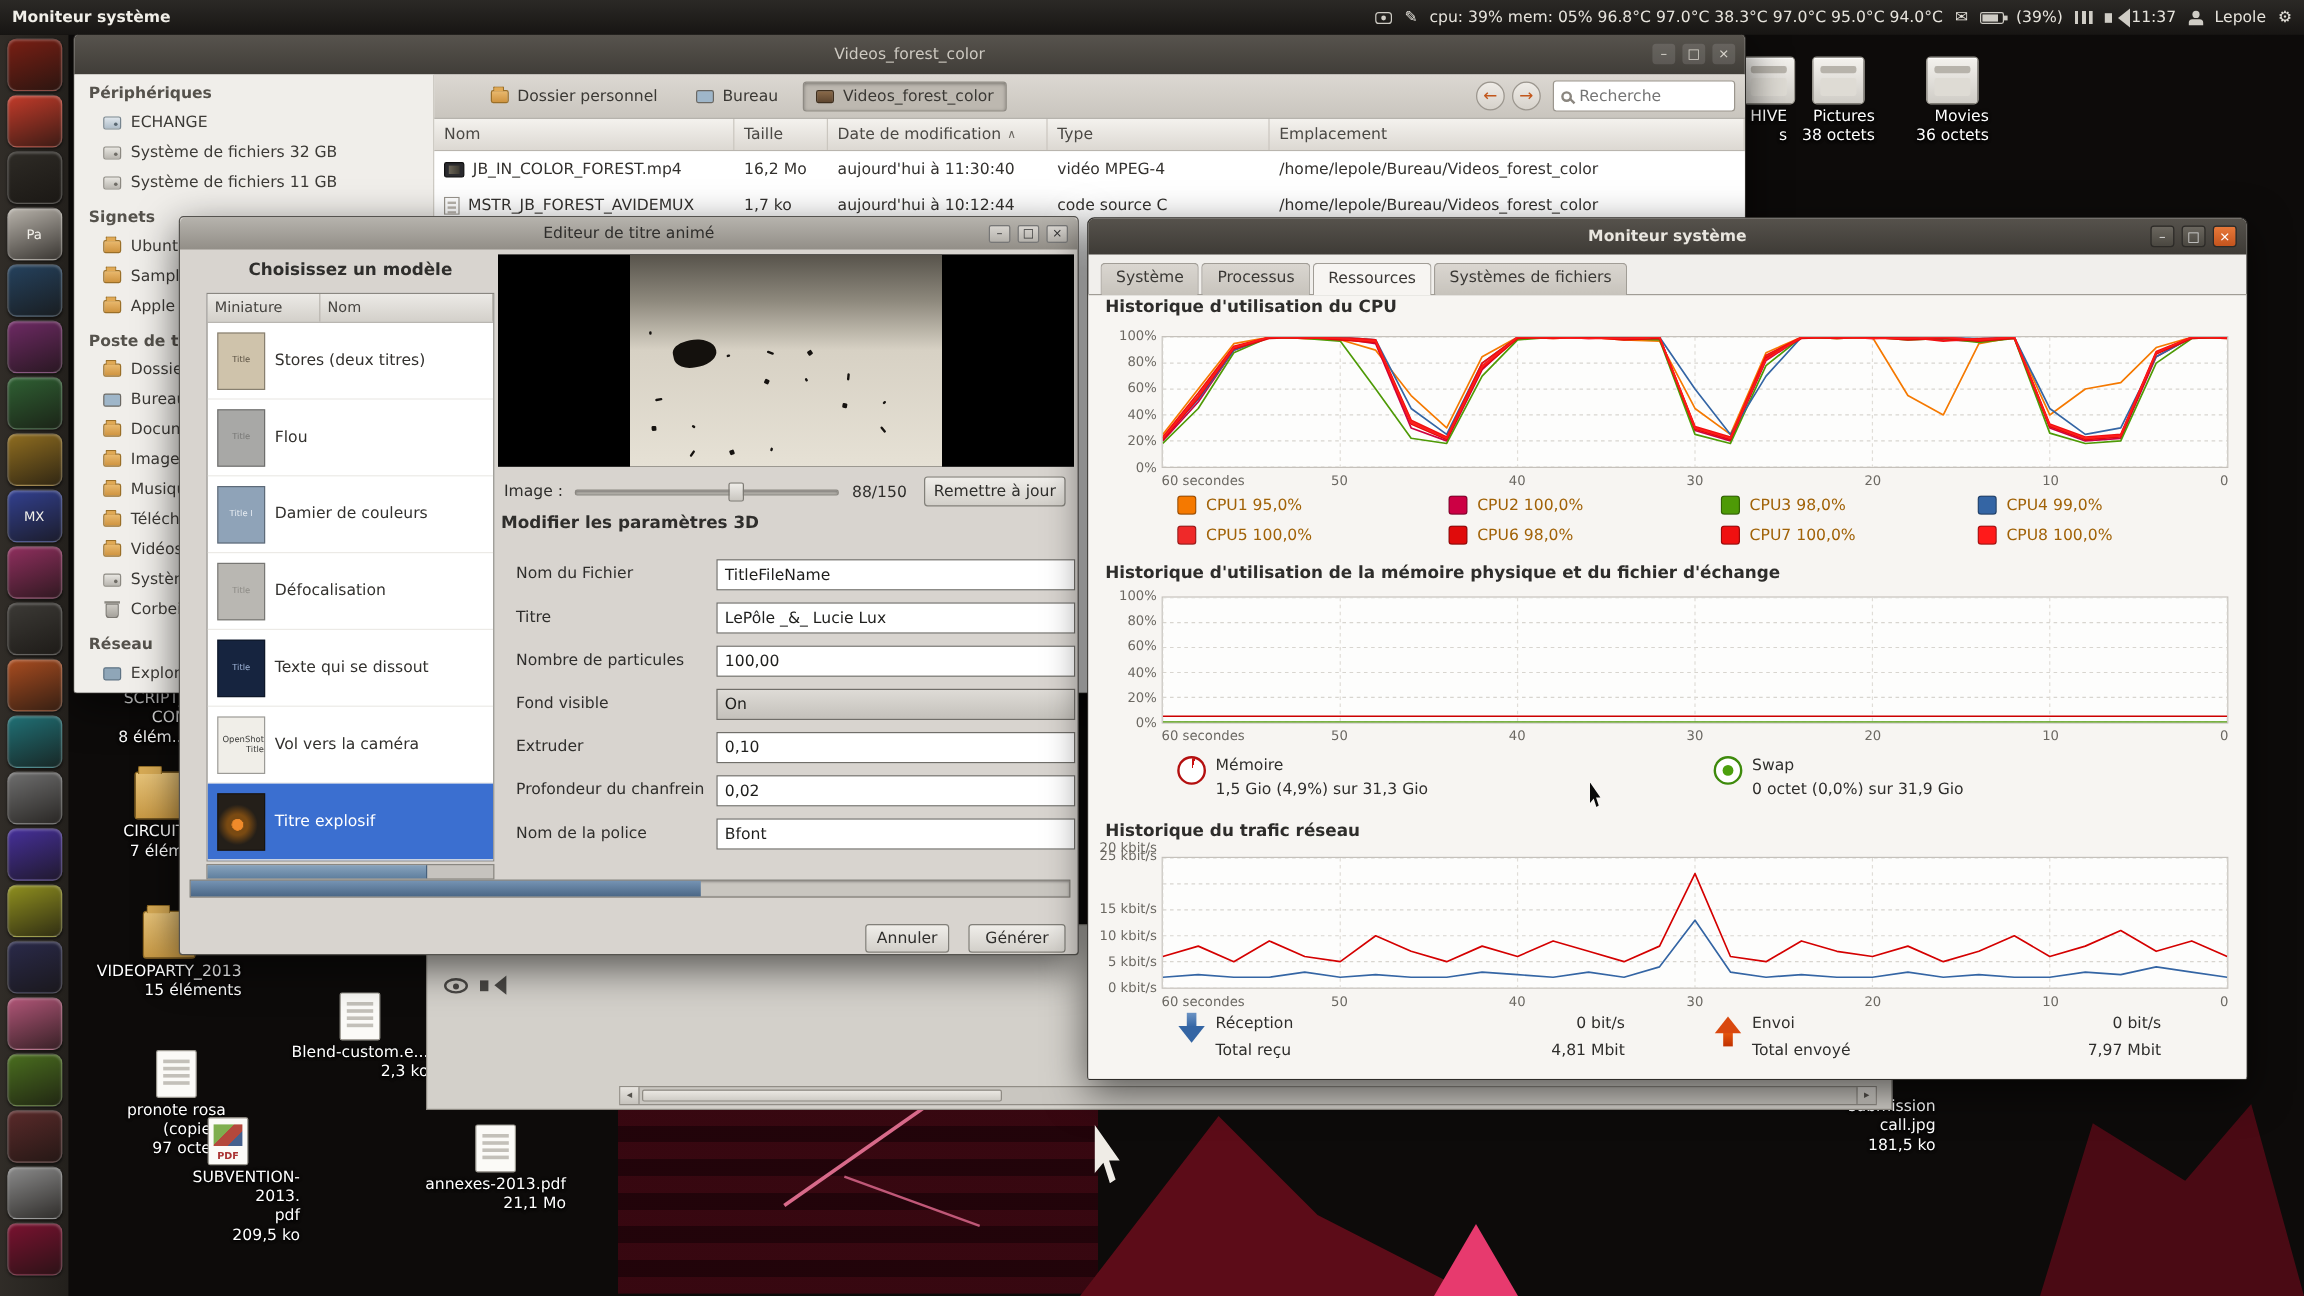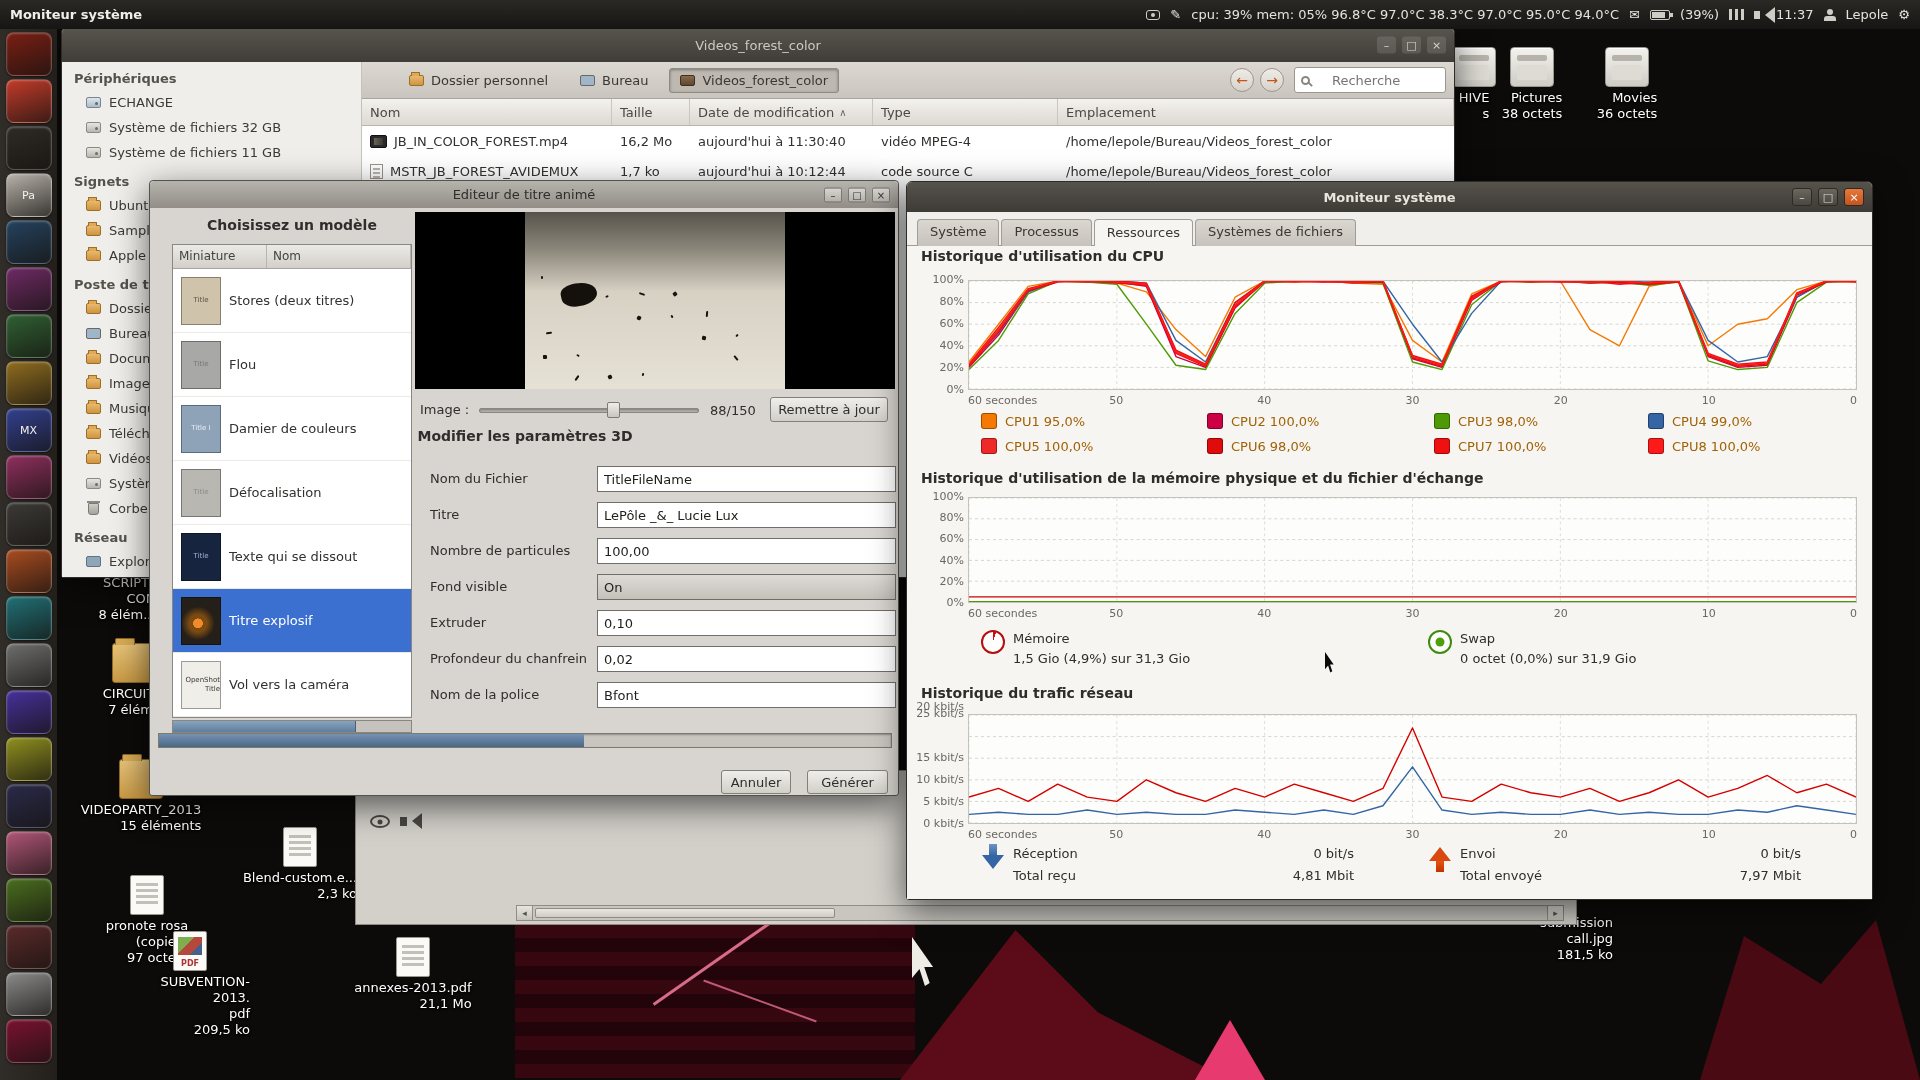--- a/index.html
+++ b/index.html
@@ -72,21 +72,21 @@
 #fm .ttl{height:34px;background:linear-gradient(180deg,#58544e,#403d38);color:#cdc9c1}
 #fm-side{position:absolute;left:0;top:34px;bottom:0;width:300px;background:#f0eeea;border-right:1px solid #c6c2bb;overflow:hidden}
 .side-sec{font-size:13px;font-weight:bold;color:#55524c;padding:9px 0 4px 12px;white-space:nowrap}
 .side-item{display:flex;align-items:center;gap:8px;height:25px;padding-left:24px;font-size:13px;color:#3c3a36;cursor:pointer;white-space:nowrap}
 #fm-main{position:absolute;left:300px;top:34px;right:0;bottom:0;display:flex;flex-direction:column}
 #fm-toolbar{height:37px;background:linear-gradient(180deg,#dcd8d2,#c9c5be);border-bottom:1px solid #a9a59e;display:flex;align-items:center;gap:10px;padding-left:36px;position:relative;flex:0 0 auto}
 .tbtn{display:flex;align-items:center;gap:7px;padding:4px 10px;border-radius:3px;font-size:13px;color:#3a3834;cursor:pointer;border:1px solid transparent}
 .tbtn.active{background:#bdb8b0;box-shadow:inset 0 1px 3px rgba(0,0,0,.35);border:1px solid #8f8b84}
 .navbtns{position:absolute;right:170px;display:flex;gap:6px}
 .navbtn{width:24px;height:24px;border-radius:12px;background:linear-gradient(180deg,#efece7,#d6d2cb);border:1px solid #9b968e;color:#c2571b;font-size:14px;display:flex;align-items:center;justify-content:center;cursor:pointer}
-#fm-search{position:absolute;right:8px;width:152px;height:26px;background:#fff;border:1px solid #9b968e;border-radius:3px;display:flex;align-items:center;padding:0 6px;gap:22px}
+#fm-search{position:absolute;right:8px;width:152px;height:26px;background:#fff;border:1px solid #9b968e;border-radius:3px;display:flex;align-items:center;padding:0 6px;gap:6px}
 #fm-search input{border:none;outline:none;width:100%;font-size:13px;color:#6a665f;background:transparent;font-family:inherit}
 .i-search{width:9px;height:9px;border:2px solid #8a867f;border-radius:50%;position:relative;flex:0 0 auto}
 .i-search:after{content:"";position:absolute;width:6px;height:2px;background:#8a867f;transform:rotate(45deg);right:-5px;bottom:-2px}
 #fm-cols{height:27px;display:flex;background:linear-gradient(180deg,#f4f2ee,#dcd8d2);border-bottom:1px solid #b9b5ae;font-size:13px;color:#4a4844;flex:0 0 auto}
 .fm-col{padding:4px 8px;border-right:1px solid #cac6bf;display:flex;align-items:center;gap:5px;cursor:pointer;overflow:hidden;white-space:nowrap}
 .sort-arrow{font-size:10px;color:#6b6862}
 #fm-list{flex:1;background:#fff;font-size:13px;color:#33312e;overflow:hidden}
 .fm-row{display:flex;height:30px;align-items:center;cursor:pointer}
 .fm-cell{padding:0 8px;white-space:nowrap;overflow:hidden;display:flex;align-items:center;gap:7px}
 
@@ -368,27 +368,27 @@
             <div class="tpl-name">Damier de couleurs</div>
           </div>
           <div class="tpl-row">
             <div class="tpl-thumb" style="background: rgb(185, 183, 178); color: rgb(141, 139, 134);">Title</div>
             <div class="tpl-name">Défocalisation</div>
           </div>
           <div class="tpl-row">
             <div class="tpl-thumb" style="background: rgb(22, 36, 63); color: rgb(159, 180, 216);">Title</div>
             <div class="tpl-name">Texte qui se dissout</div>
           </div>
+          <div class="tpl-row">
+            <div class="tpl-thumb" style="background: rgb(240, 238, 232); color: rgb(58, 58, 56);">OpenShot Title</div>
+            <div class="tpl-name">Vol vers la caméra</div>
+          </div>
           <div class="tpl-row sel">
             <div class="tpl-thumb th-exp" style="background: rgb(36, 31, 25); color: rgb(224, 120, 32);"></div>
             <div class="tpl-name">Titre explosif</div>
-          </div>
-          <div class="tpl-row">
-            <div class="tpl-thumb" style="background: rgb(240, 238, 232); color: rgb(58, 58, 56);">OpenShot Title</div>
-            <div class="tpl-name">Vol vers la caméra</div>
           </div>
         </div>
     </div>
     <div id="tpl-scroll">
         <div class="thumb"></div>
       </div>
     <div id="dlg-preview">
       <div id="pv-img">
           <div id="pv-blob"></div>
           <span class="speck" style="left: 6%; top: 36%; width: 2px; height: 3px; transform: rotate(0deg);"></span>

